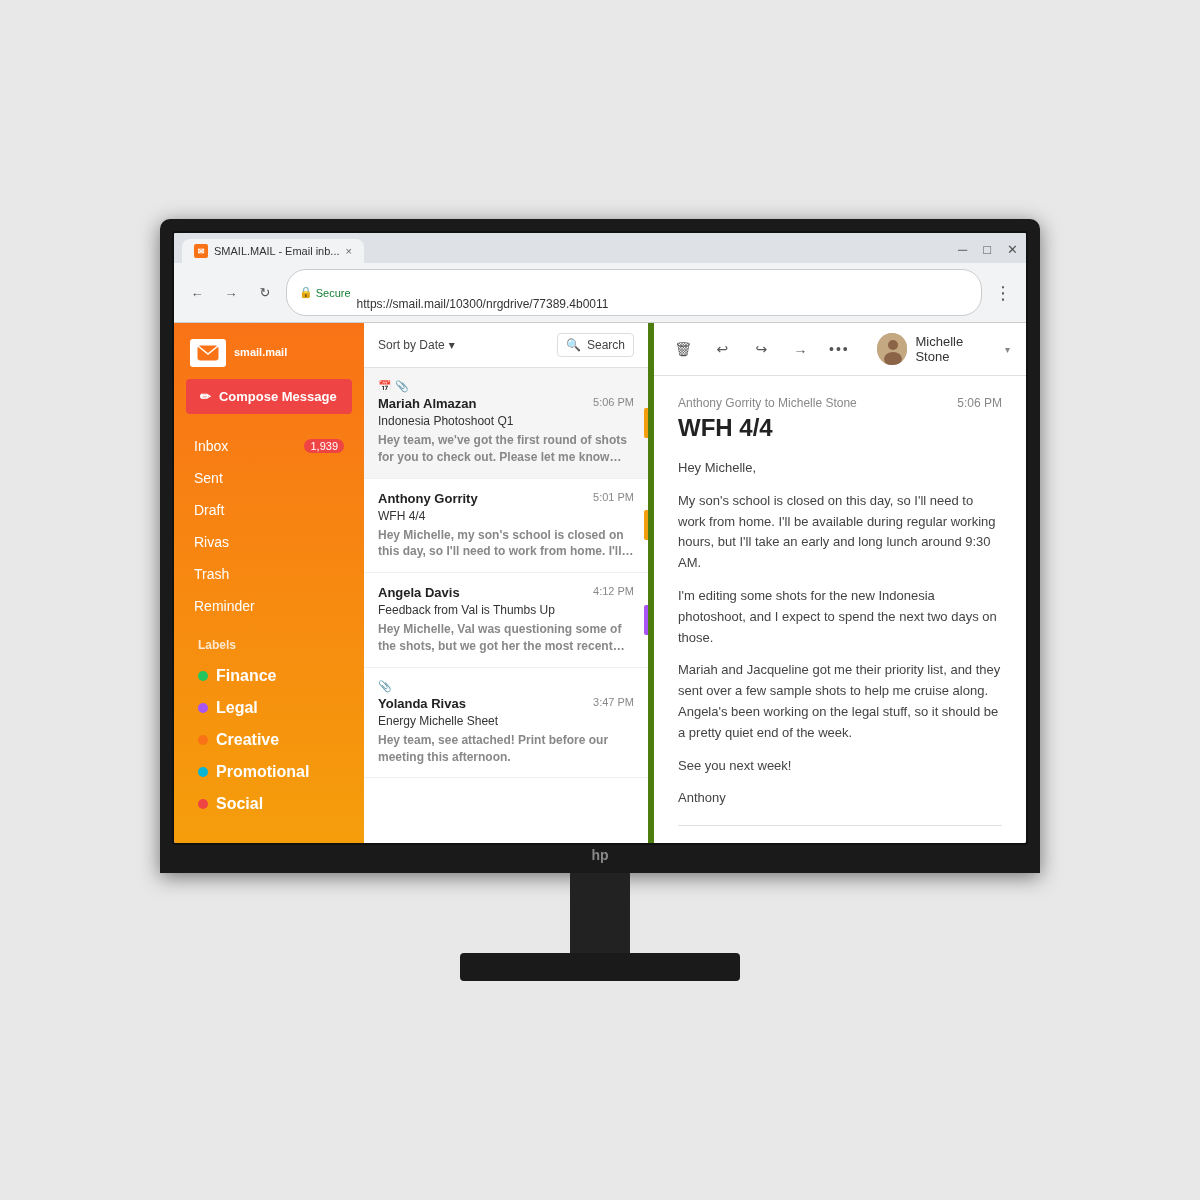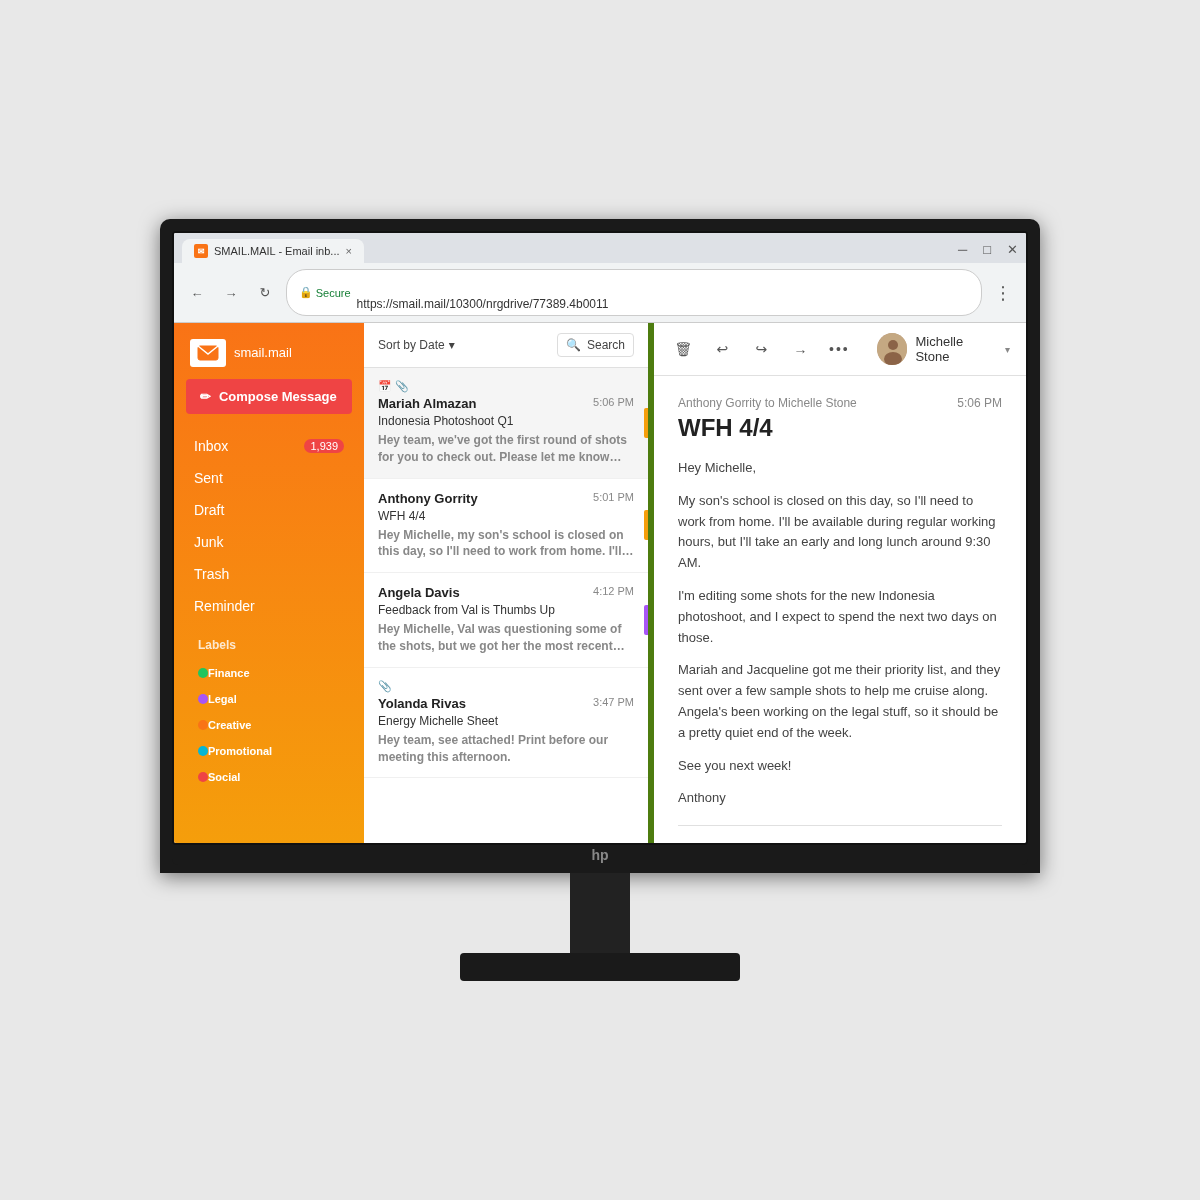--- a/index.html
+++ b/index.html
@@ -153,22 +153,22 @@
       height: 28px;
       background: white;
       border-radius: 3px;
       display: flex;
       align-items: center;
       justify-content: center;
     }
 
     .logo-text {
       color: white;
-      font-size: 13px;
-      font-weight: normal;
+      font-size: 11px;
+      font-weight: bold;
       line-height: 1.2;
     }
 
     .compose-btn {
       margin: 0 12px 16px;
       background: #ef4444;
       color: white;
       border: none;
       border-radius: 4px;
       padding: 10px 14px;
@@ -206,24 +206,24 @@
     .labels-title {
       color: rgba(255,255,255,0.8);
       font-size: 12px;
       padding: 4px 8px;
       margin-bottom: 4px;
     }
 
     .label-item {
       display: flex;
       align-items: center;
-      gap: 0;
+      gap: 8px;
       padding: 7px 8px;
       color: white;
-      font-size: 11px;
+      font-size: 16px;
       cursor: pointer;
       border-radius: 4px;
     }
 
     .label-dot {
       width: 10px;
       height: 10px;
       border-radius: 50%;
       flex-shrink: 0;
     }
@@ -549,21 +549,21 @@
               <span>Inbox</span>
               <span class="badge">1,939</span>
             </div>
             <div class="nav-item">
               <span>Sent</span>
             </div>
             <div class="nav-item">
               <span>Draft</span>
             </div>
             <div class="nav-item">
-              <span>Junk</span>
+              <span>Rivas</span>
             </div>
             <div class="nav-item">
               <span>Trash</span>
             </div>
             <div class="nav-item">
               <span>Reminder</span>
             </div>
           </div>
 
           <div class="labels-section">

